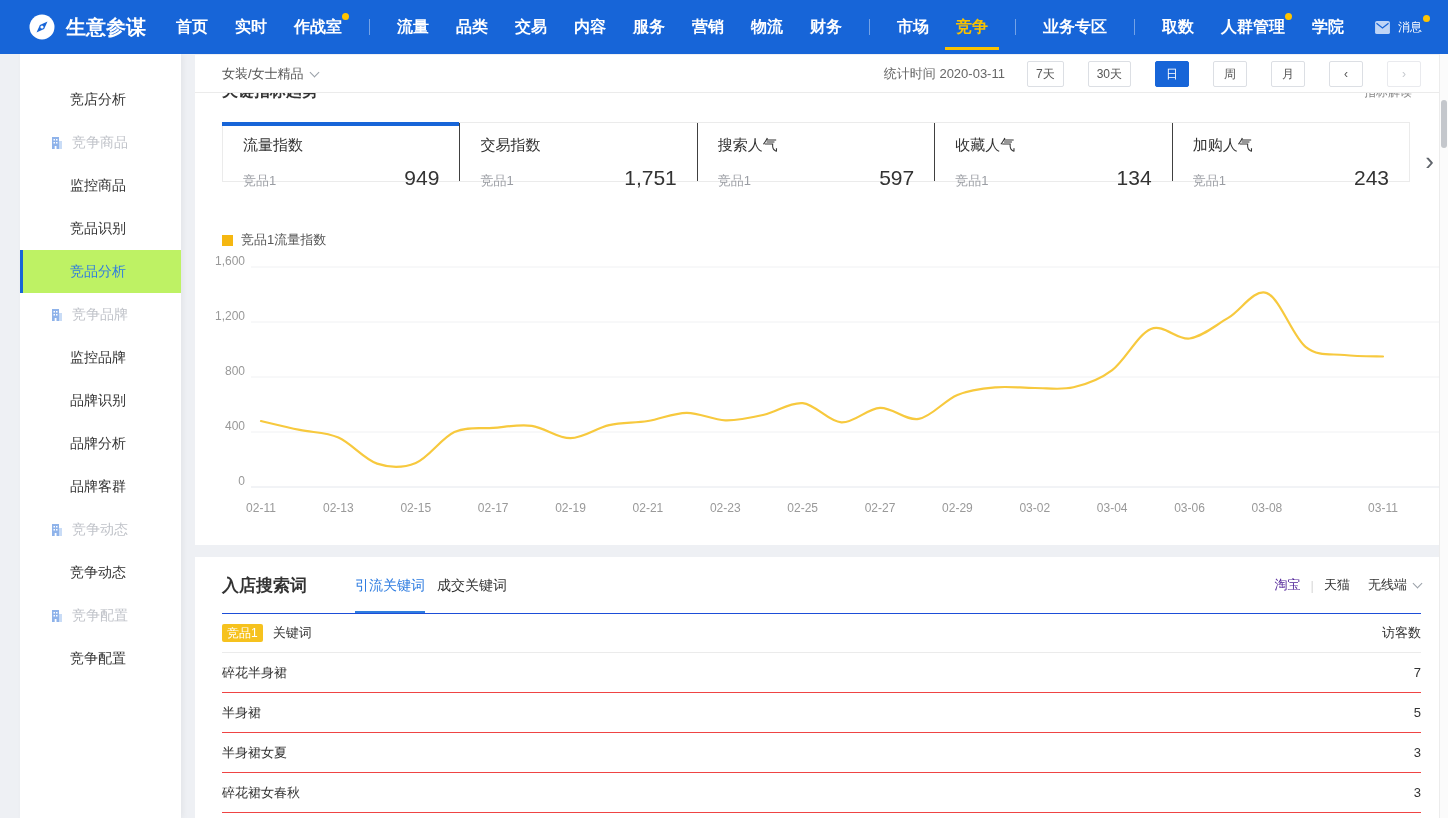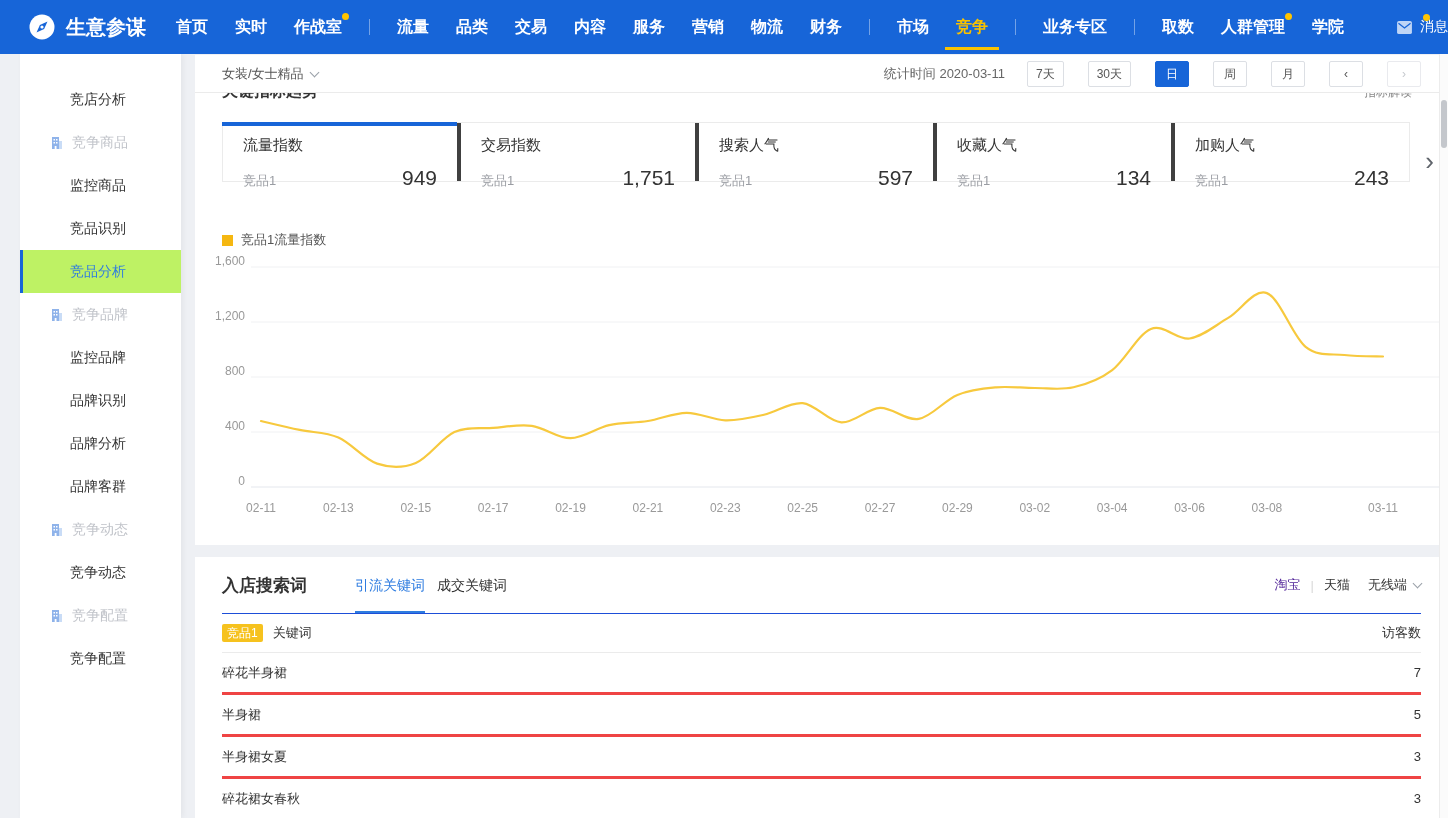--- a/index.html
+++ b/index.html
@@ -11,21 +11,21 @@
   }
   
   .topnav{position:absolute;top:0;left:0;width:1448px;height:54px;background:#1765D8;display:flex;align-items:center;color:#fff;z-index:30;}
   .brand{display:flex;align-items:center;gap:10px;padding-left:28px;font-size:20px;font-weight:bold;white-space:nowrap;}
   .nav-menu{display:flex;align-items:center;margin-left:30px;gap:27px;font-size:16px;font-weight:600;}
   .nav-item{position:relative;cursor:pointer;height:54px;line-height:54px;white-space:nowrap;}
   .nav-item.active{color:#F9C200;}
   .nav-item.active::after{content:'';position:absolute;left:50%;transform:translateX(-50%);bottom:4px;width:54px;height:3px;background:#F9C200;}
   .ydot{position:absolute;top:13px;right:-7px;width:7px;height:7px;border-radius:50%;background:#FFC400;}
   .nav-sep{width:1px;height:16px;background:rgba(255,255,255,.4);}
-  .nav-right{margin-left:auto;display:flex;align-items:center;gap:8px;font-size:14px;position:relative;cursor:pointer;}
+  .nav-right{margin-left:auto;display:flex;align-items:center;gap:8px;padding-right:26px;font-size:12px;position:relative;cursor:pointer;}
   .nav-right .ydot{top:-4px;right:18px;}
   
   .sidebar{position:absolute;left:20px;top:54px;width:161px;height:764px;background:#fff;box-shadow:2px 0 6px rgba(0,0,0,.05);padding-top:24px;box-sizing:border-box;z-index:10;}
   .side-item{height:43px;line-height:43px;padding-left:50px;font-size:14px;color:#333;cursor:pointer;position:relative;}
   .side-item.active{background:#bef264;color:#2E7CE0;}
   .side-item.active::before{content:'';position:absolute;left:0;top:0;bottom:0;width:3px;background:#1765D8;}
   .side-group{height:43px;display:flex;align-items:center;gap:8px;padding-left:30px;font-size:14px;color:#c0c3c9;}
   .bicon{flex:0 0 auto;}
   
   .main{position:absolute;left:195px;top:54px;width:1253px;height:764px;}
@@ -41,21 +41,21 @@
   .rbtn{height:26px;min-width:34px;padding:0 8px;font-size:12px;color:#555;background:#fff;border:1px solid #dcdfe4;border-radius:2px;cursor:pointer;font-family:inherit;line-height:24px;}
   .rbtn.active{background:#1765D8;border-color:#1765D8;color:#fff;}
   .rbtn.disabled{color:#c6c9ce;border-color:#e9eaee;cursor:default;}
   
   .clip-row{height:7px;overflow:hidden;position:relative;margin:0 36px 0 27px;}
   .clip-left span{display:block;margin-top:-12px;font-size:16px;font-weight:bold;color:#333;}
   .clip-right{position:absolute;right:0;top:0;height:7px;overflow:hidden;}
   .clip-right span{display:block;margin-top:-9px;font-size:12px;color:#888;}
   
   .cards{position:absolute;top:67px;left:27px;width:1188px;height:60px;border:1px solid #ebebeb;display:flex;box-sizing:border-box;background:#fff;}
-  .card{flex:1;border-left:4px solid #404040;padding:13px 20px 0;position:relative;cursor:pointer;box-sizing:border-box;}
+  .card{flex:1;border-left:1px solid #404040;padding:13px 20px 0;position:relative;cursor:pointer;box-sizing:border-box;}
   .card:first-child{border-left:none;}
   .card.active::before{content:'';position:absolute;top:-1px;left:-1px;right:0;height:4px;background:#1765D8;}
   .card-title{font-size:15px;color:#333;margin-bottom:11px;}
   .card-row{display:flex;justify-content:space-between;align-items:baseline;}
   .card-sub{font-size:13px;color:#9a9da3;}
   .card-value{font-size:21px;color:#333;}
   .cards-arrow{position:absolute;top:67px;right:0;width:37px;height:78px;display:flex;align-items:center;justify-content:center;cursor:pointer;}
   .cards-arrow span{font-size:26px;color:#5f646b;font-weight:300;line-height:1;}
   
   .legend{position:absolute;top:176px;left:27px;display:flex;align-items:center;gap:8px;}
@@ -74,21 +74,21 @@
   .plat{margin-left:auto;display:flex;align-items:center;font-size:13px;}
   .plat .pl0{color:#4c1d95;cursor:pointer;margin-left:32px;}
   .plat .pl-sep{color:#d8d8d8;margin:0 10px;}
   .plat .pl1{color:#333;cursor:pointer;margin-right:18px;}
   .plat .terminal{color:#333;cursor:pointer;display:flex;align-items:center;}
   
   .kw-head{height:38px;display:flex;align-items:center;border-bottom:1px solid #ebebeb;}
   .badge{background:#F6C21E;color:#fff;font-size:12px;padding:2px 5px;border-radius:2px;margin-right:10px;line-height:1.2;}
   .kw-head-label{font-size:13px;color:#333;}
   .kw-head-value{margin-left:auto;font-size:13px;color:#333;}
-  .kw-row{height:39px;display:flex;align-items:center;border-bottom:3px solid #ef4444;font-size:13px;color:#333;cursor:pointer;}
+  .kw-row{height:39px;display:flex;align-items:center;border-bottom:1px solid #ef4444;font-size:13px;color:#333;cursor:pointer;}
   .kw-row .kv{margin-left:auto;}
   
   .vscroll{position:absolute;right:0;top:54px;bottom:0;width:8px;background:#fbfbfb;border-left:1px solid #ececec;z-index:40;}
   .vthumb{width:6px;height:48px;margin:46px 0 0 1px;background:#c4c7cc;border-radius:3px;}
 </style>
 </head>
 <body>
 
 <div class="topnav">
   <div class="brand">

